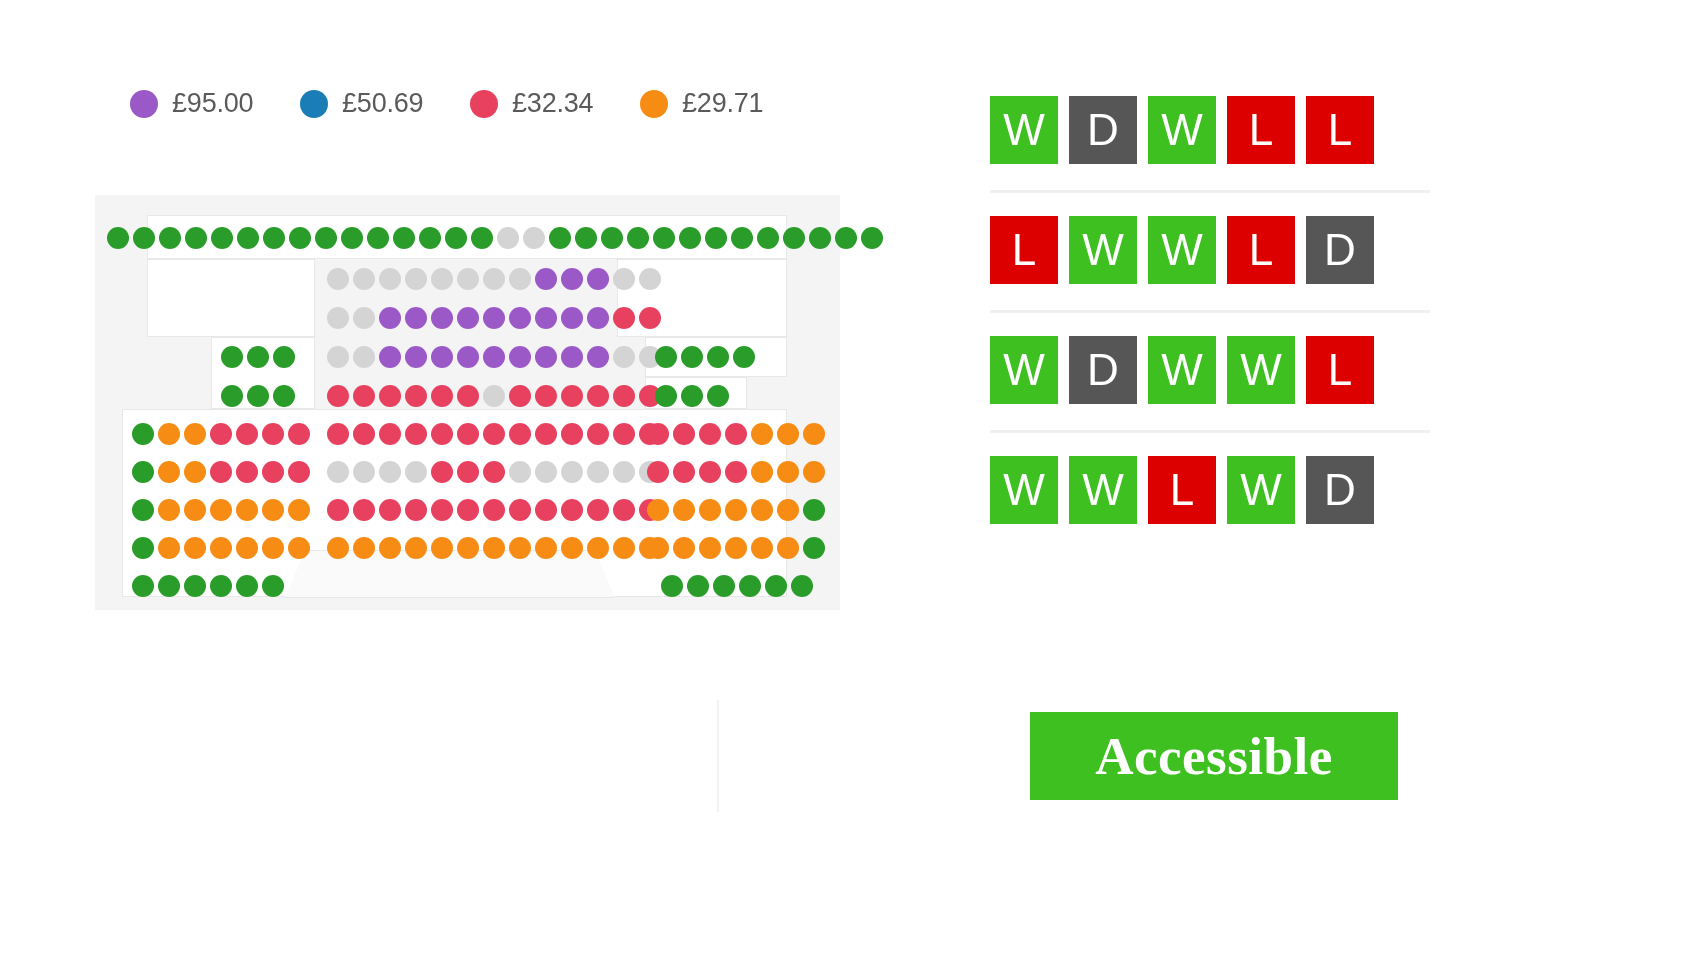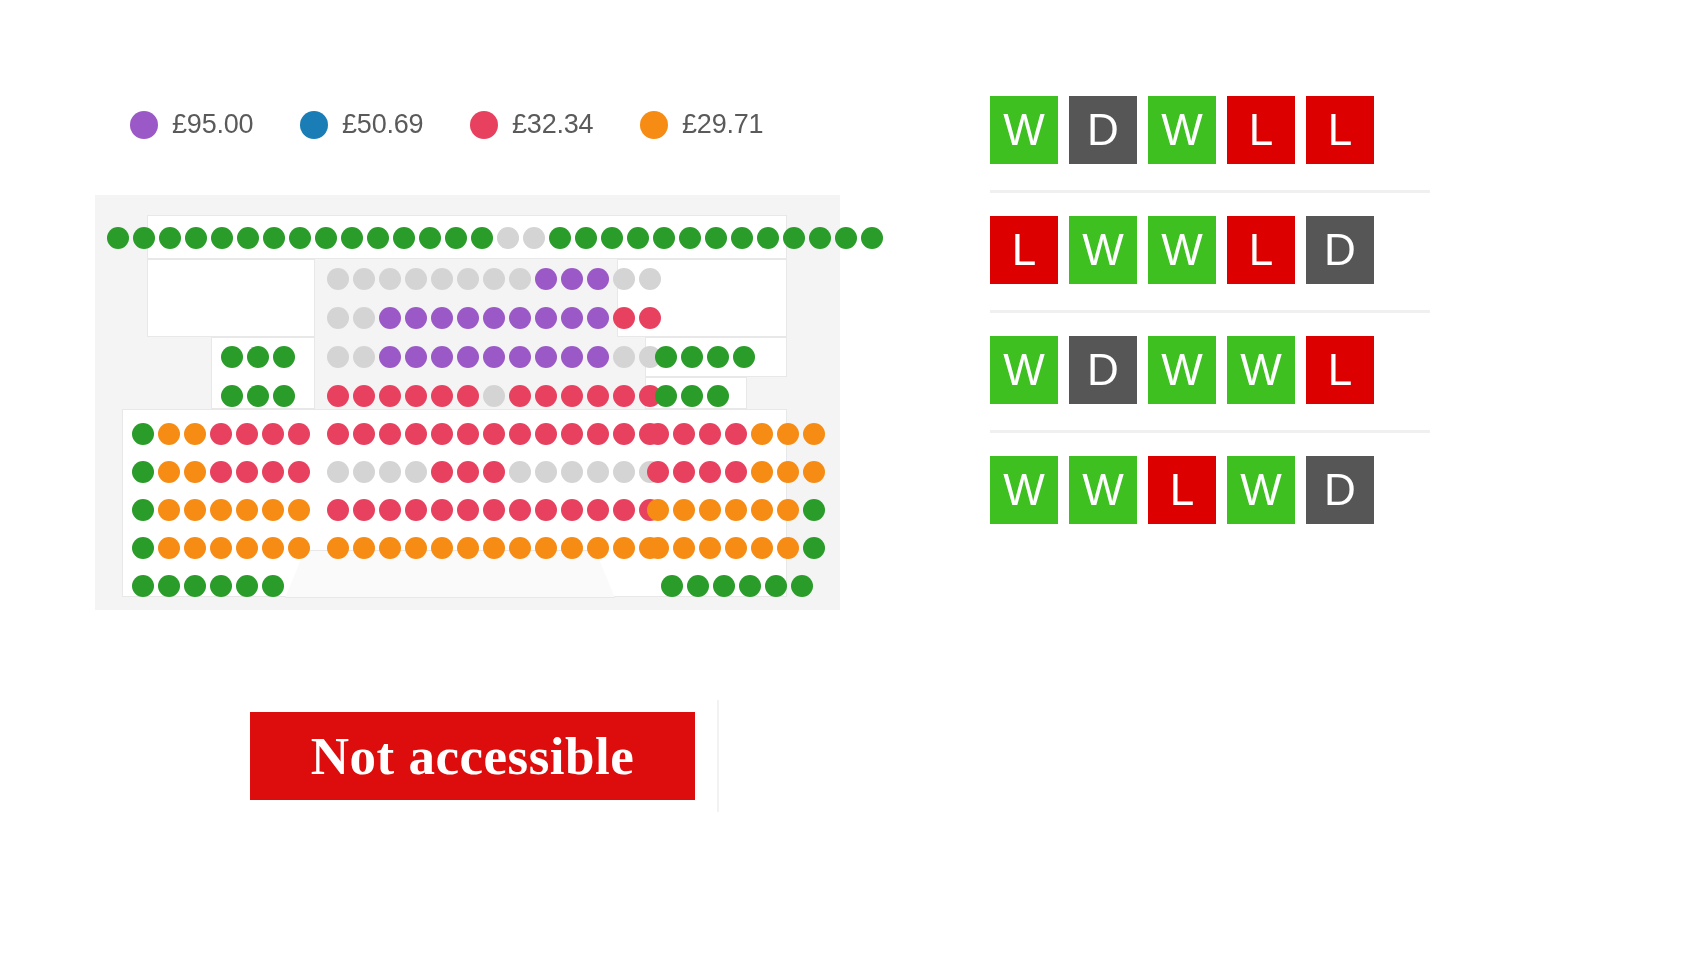--- a/index.html
+++ b/index.html
@@ -13,21 +13,21 @@
   #root { position: relative; width: 1701px; height: 964px; }
 
   
   #left-panel { position: absolute; left: 0; top: 0; width: 930px; height: 964px; }
 
   
   #legend {
     position: absolute; left: 130px; top: 88px;
     width: 680px;
   }
-  .legend-row { display: flex; align-items: flex-end; height: 52px; }
+  .legend-row { display: flex; align-items: flex-start; height: 52px; }
   .legend-item { display: flex; align-items: center; width: 170px; }
   .legend-dot {
     width: 28px; height: 28px; border-radius: 50%;
     flex: 0 0 28px;
   }
   .legend-label {
     margin-left: 14px;
     font-size: 27px;
     color: #5a5a5a;
     font-family: "Liberation Sans", sans-serif;
@@ -437,18 +437,18 @@
         <div class="result-box" style="background: rgb(62, 192, 32);">W</div>
         <div class="result-box" style="background: rgb(62, 192, 32);">W</div>
         <div class="result-box" style="background: rgb(221, 0, 0);">L</div>
         <div class="result-box" style="background: rgb(62, 192, 32);">W</div>
         <div class="result-box" style="background: rgb(86, 86, 86);">D</div>
       </div>
     </div>
 
   <div id="banner-divider"></div>
 
-  <div id="banner-not-accessible" class="banner" style="background: rgb(221, 13, 13);">
-    <span>Not accessible</span>
+
+  <div id="banner-accessible" class="banner" style="background: rgb(62, 192, 32);">
+    <span>Accessible</span>
   </div>
 
-
 </div>
 
 </body></html>

